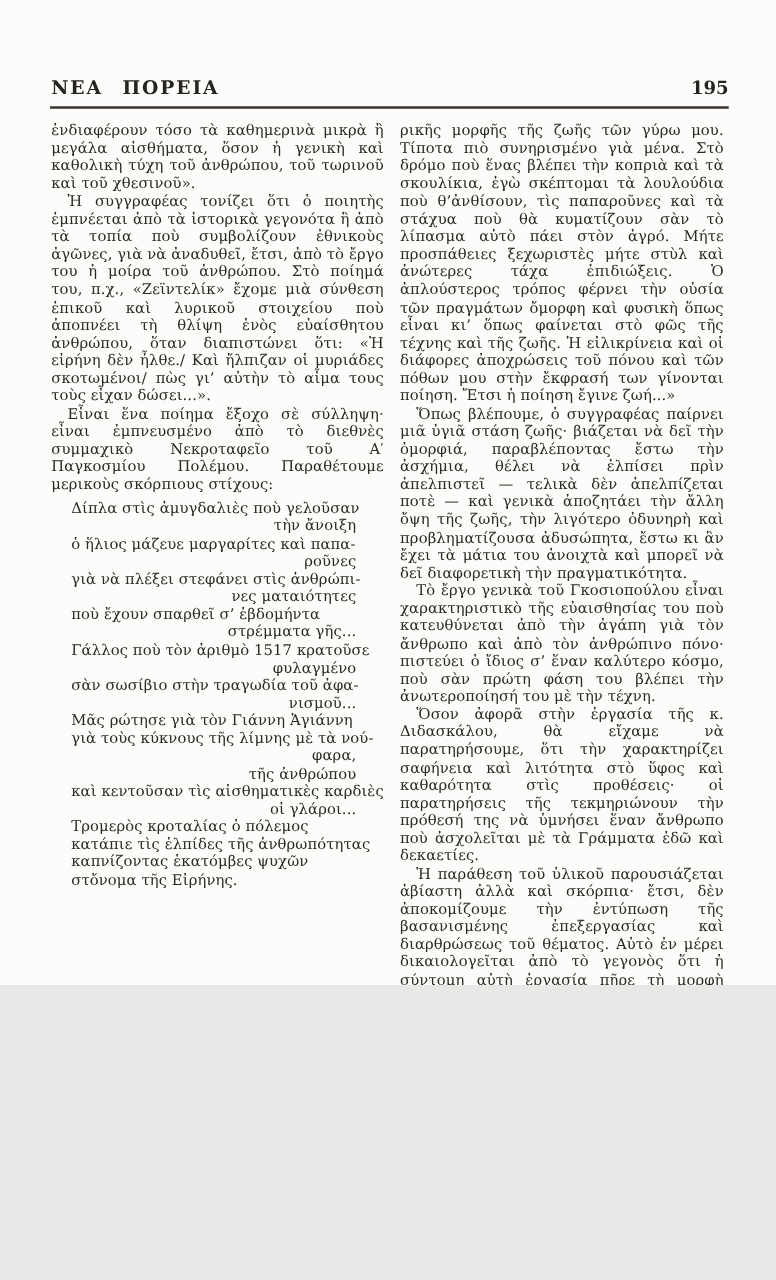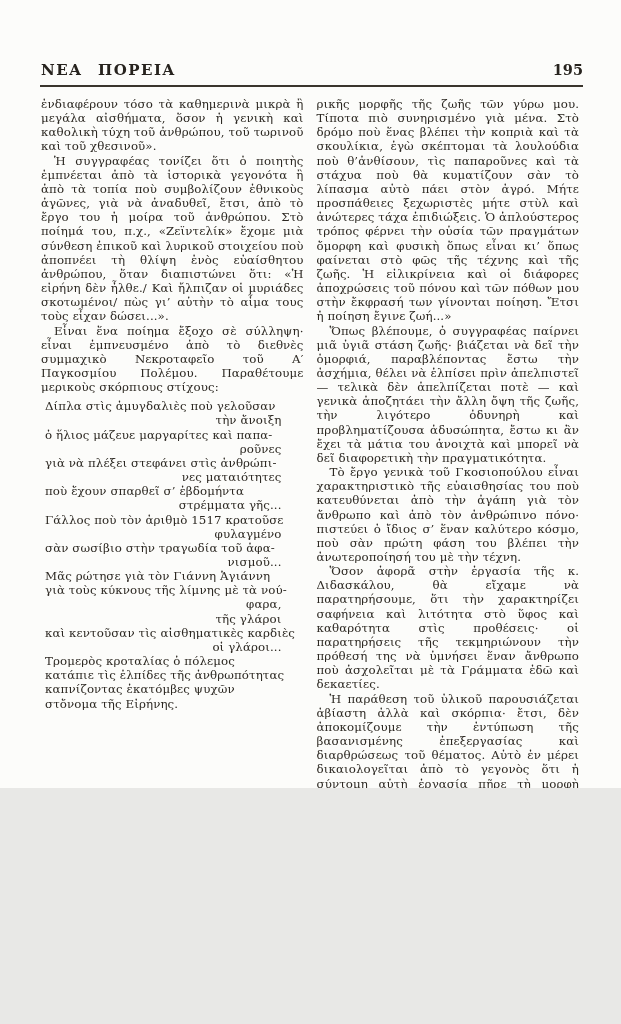--- a/index.html
+++ b/index.html
@@ -58,21 +58,21 @@
   .col {
     flex: 1 1 0;
     font-size: 11.8px;
     line-height: 14.15px;
     text-align: justify;
     letter-spacing: 0.1px;
   }
   .para { margin: 0; }
   .para.indent { text-indent: 13px; }
   .verse {
-    margin: 5px 0 4px 4px;
+    margin: 5px 0 4px 16px;
     text-align: left;
   }
   .verse-line { white-space: nowrap; }
   .verse-line.cont {
     text-align: right;
     padding-right: 22px;
   }
   .signature {
     margin-top: 4px;
     text-align: center;
@@ -109,21 +109,21 @@
           <div class="verse-line cont">νες ματαιότητες</div>
           <div class="verse-line">ποὺ ἔχουν σπαρθεῖ σ’ ἑβδομήντα</div>
           <div class="verse-line cont">στρέμματα γῆς...</div>
           <div class="verse-line">Γάλλος ποὺ τὸν ἀριθμὸ 1517 κρατοῦσε</div>
           <div class="verse-line cont">φυλαγμένο</div>
           <div class="verse-line">σὰν σωσίβιο στὴν τραγωδία τοῦ ἀφα-</div>
           <div class="verse-line cont">νισμοῦ...</div>
           <div class="verse-line">Μᾶς ρώτησε γιὰ τὸν Γιάννη Ἁγιάννη</div>
           <div class="verse-line">γιὰ τοὺς κύκνους τῆς λίμνης μὲ τὰ νού-</div>
           <div class="verse-line cont">φαρα,</div>
-          <div class="verse-line cont">τῆς γλάροι</div>
+          <div class="verse-line cont">τῆς ἀνθρώπου</div>
           <div class="verse-line">καὶ κεντοῦσαν τὶς αἰσθηματικὲς καρδιὲς</div>
           <div class="verse-line cont">οἱ γλάροι...</div>
           <div class="verse-line">Τρομερὸς κροταλίας ὁ πόλεμος</div>
           <div class="verse-line">κατάπιε τὶς ἐλπίδες τῆς ἀνθρωπότητας</div>
           <div class="verse-line">καπνίζοντας ἑκατόμβες ψυχῶν</div>
           <div class="verse-line">στὄνομα τῆς Εἰρήνης.</div>
         </div>
       </div>
     <div class="col">
     <p class="para">ρικῆς μορφῆς τῆς ζωῆς τῶν γύρω μου. Τίποτα πιὸ συνηρισμένο γιὰ μένα. Στὸ δρόμο ποὺ ἕνας βλέπει τὴν κοπριὰ καὶ τὰ σκουλίκια, ἐγὼ σκέπτομαι τὰ λουλούδια ποὺ θ’ἀνθίσουν, τὶς παπαροῦνες καὶ τὰ στάχυα ποὺ θὰ κυματίζουν σὰν τὸ λίπασμα αὐτὸ πάει στὸν ἀγρό. Μήτε προσπάθειες ξεχωριστὲς μήτε στὺλ καὶ ἀνώτερες τάχα ἐπιδιώξεις. Ὁ ἁπλούστερος τρόπος φέρνει τὴν οὐσία τῶν πραγμάτων ὄμορφη καὶ φυσικὴ ὅπως εἶναι κι’ ὅπως φαίνεται στὸ φῶς τῆς τέχνης καὶ τῆς ζωῆς. Ἡ εἰλικρίνεια καὶ οἱ διάφορες ἀποχρώσεις τοῦ πόνου καὶ τῶν πόθων μου στὴν ἔκφρασή των γίνονται ποίηση. Ἔτσι ἡ ποίηση ἔγινε ζωή...»</p>

